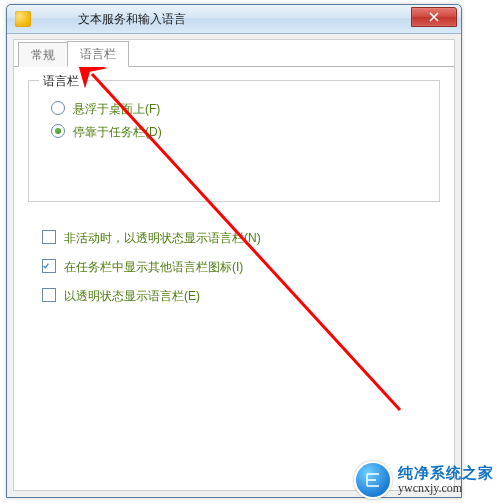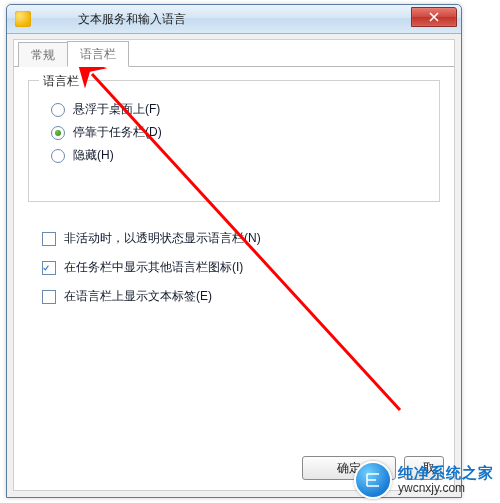--- a/index.html
+++ b/index.html
@@ -93,23 +93,23 @@
   }
   .group-legend {
     position:absolute;
     top:-8px; left:10px;
     background:#fff;
     padding:0 4px;
     color:#222;
   }
   .radio-row, .check-row {
     display:flex;
-    align-items:center;
+    align-items:flex-start;
     margin:6px 0 6px 22px;
-    color:#0f172a;
+    color:#4d7c0f;
   }
   .radio {
     width:12px;height:12px;border:1px solid #6b8aad;border-radius:50%;
     margin-right:8px;display:inline-flex;align-items:center;justify-content:center;
     background:#fff;
   }
   .radio.checked::after{
     content:"";width:6px;height:6px;border-radius:50%;
     background:radial-gradient(circle at 35% 35%, #6fbf4a, #2f8f12);
   }
@@ -152,20 +152,21 @@
     position:absolute;
     left:0;top:0;width:500px;height:503px;
     pointer-events:none;
   }
   
   .watermark{
     position:absolute;
     right:6px; bottom:4px;
     display:flex;align-items:center;
     gap:6px;
+    font-family:Liberation Serif, serif;
   }
   .wm-badge{
     width:34px;height:34px;border-radius:50%;
     background:radial-gradient(circle at 35% 30%, #6fd0ff, #1b7dd6 70%);
     border:2px solid #fff;
     box-shadow:0 0 3px rgba(0,0,0,.3);
     display:flex;align-items:center;justify-content:center;
   }
   .wm-badge svg{width:18px;height:18px}
   .wm-text{display:flex;flex-direction:column;line-height:1.1}
@@ -197,24 +198,20 @@
       <span class="group-legend">语言栏</span>
       <div class="gb-inner">
         <div class="radio-row">
           <span class="radio"></span>
           <span>悬浮于桌面上(F)</span>
         </div>
         <div class="radio-row">
           <span class="radio checked"></span>
           <span>停靠于任务栏(D)</span>
         </div>
-        <div class="radio-row">
-          <span class="radio"></span>
-          <span>隐藏(H)</span>
-        </div>
       </div>
     </div>
 
     <div class="options-block">
       <div class="check-row">
         <span class="check">
           
         </span>
         <span>非活动时，以透明状态显示语言栏(N)</span>
       </div>
@@ -223,32 +220,24 @@
           <svg viewBox="0 0 10 10">
               <path d="M1 5 L4 8 L9 1" stroke="#2f7dd1" stroke-width="1.8" fill="none"></path>
             </svg>
         </span>
         <span>在任务栏中显示其他语言栏图标(I)</span>
       </div>
       <div class="check-row">
         <span class="check">
           
         </span>
-        <span>在语言栏上显示文本标签(E)</span>
-      </div>
-    </div>
-
-    <div class="buttons">
-      <div class="btn">
-          <span>确定</span>
-        </div>
-      <div class="btn cut">
-          <span>取</span>
-        </div>
-    </div>
+        <span>以透明状态显示语言栏(E)</span>
+      </div>
+    </div>
+
   </div>
 </div>
 
 <svg class="arrow-svg">
   <defs>
     <marker id="ah" markerWidth="12" markerHeight="12" refX="2" refY="5" orient="auto">
       <path d="M0,0 L10,5 L0,10 L3,5 Z" fill="#ff0000"></path>
     </marker>
   </defs>
   <line x1="400" y1="410" x2="92" y2="74" stroke="#ff0000" stroke-width="3" marker-end="url(#ah)"></line>

